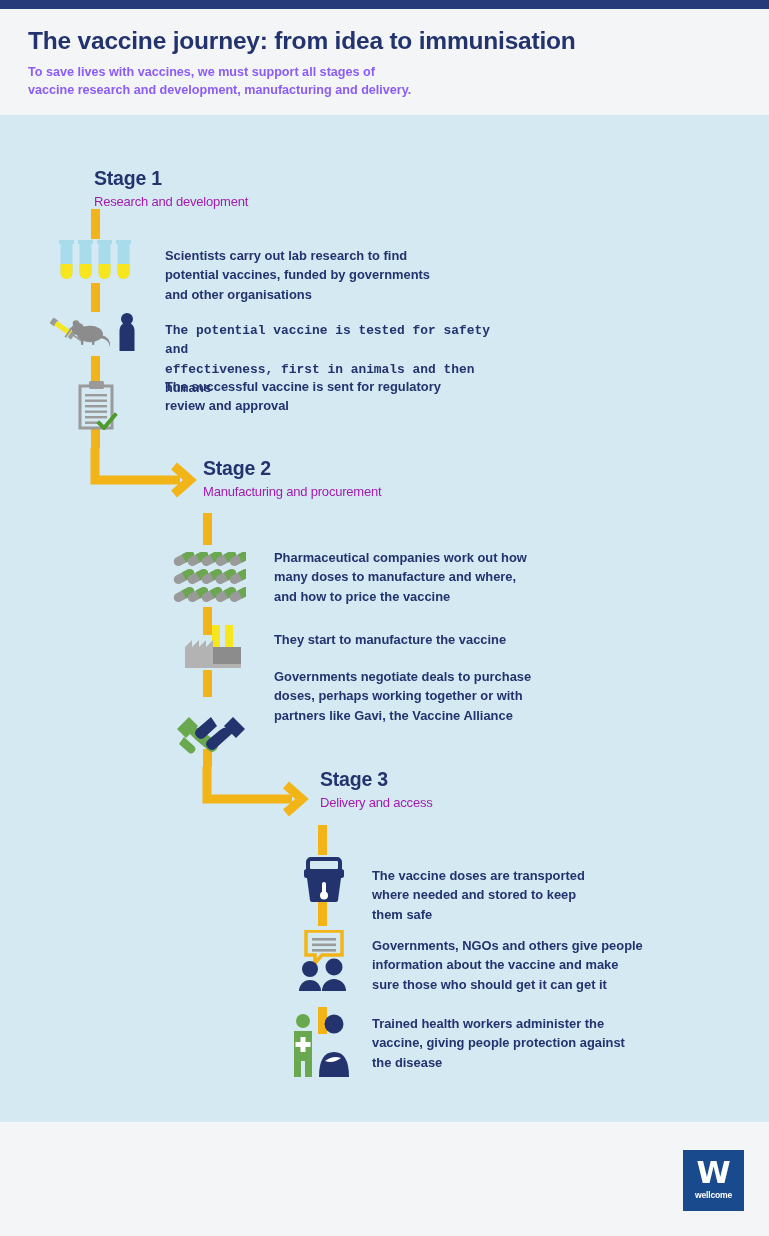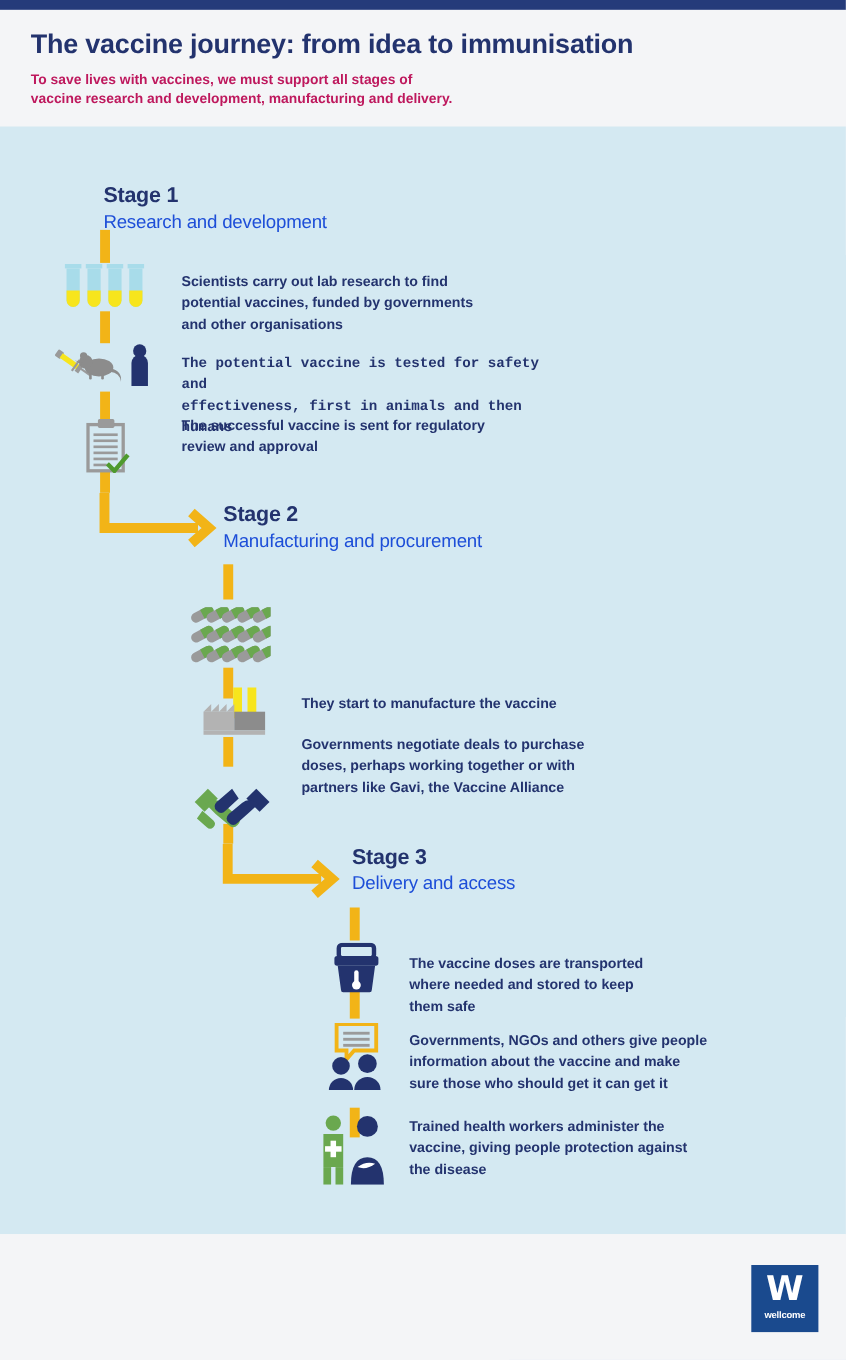--- a/index.html
+++ b/index.html
@@ -26,21 +26,21 @@
   }
   .header-title {
     position: absolute; left: 28px; top: 18px;
     font-size: 24.5px; font-weight: bold;
     color: #23336e; letter-spacing: -0.2px;
     white-space: nowrap;
   }
   .header-sub {
     position: absolute; left: 28px; top: 55px;
     font-size: 12.6px; font-weight: bold;
-    color: #be185d; line-height: 17.5px;
+    color: #8b5cf6; line-height: 17.5px;
     white-space: pre-line;
   }
 
   
   .panel {
     position: absolute; left: 0; top: 115px;
     width: 769px; height: 1007px;
     background: #d4e9f2;
   }
 
@@ -69,21 +69,21 @@
     letter-spacing: -0.2px;
   }
 
   
   .stage-head { position: absolute; }
   .stage-num {
     font-size: 19.5px; font-weight: bold; color: #23336e;
     line-height: 23px; letter-spacing: -0.2px;
   }
   .stage-name {
-    font-size: 17px; font-weight: normal; color: #1d4ed8;
+    font-size: 13px; font-weight: normal; color: #a21caf;
     line-height: 24px; letter-spacing: -0.2px; white-space: nowrap;
   }
 
   
   .step-text {
     position: absolute;
     font-size: 12.9px; font-weight: bold; color: #23336e;
     line-height: 19.4px; white-space: pre-line;
   }
 
@@ -292,20 +292,23 @@
           <path d="M9 30 l10 9 q3 3 0 6 q-3 3 -6 0 l-9 -8 z"></path>
         </g>
         <g fill="#23336e">
           <path d="M70 22 l-12 -12 l-9 9 l12 12 z"></path>
           <path d="M60 24 q-8 -7 -15 -1 l-12 10 q-4 4 0 8 q4 4 8 0 l10 -9 z"></path>
           <path d="M36 10 l-14 12 q-4 4 0 8 q4 4 8 0 l12 -11 z"></path>
         </g>
       </svg>
     </div>
 
+    <div class="step-text" style="left:274px; top:433px; width:330px;">Pharmaceutical companies work out how
+many doses to manufacture and where,
+and how to price the vaccine</div>
     <div class="step-text" style="left:274px; top:515px; width:330px;">They start to manufacture the vaccine</div>
     <div class="step-text" style="left:274px; top:552px; width:330px;">Governments negotiate deals to purchase
 doses, perhaps working together or with
 partners like Gavi, the Vaccine Alliance</div>
 
     <svg class="arrow-svg" style="left:202px; top:652px;" width="110" height="50" viewBox="0 0 110 50">
       <path d="M5 0 V32 H90" fill="none" stroke="#f2b417" stroke-width="9"></path>
       <path d="M84 18 L100 32 L84 46" fill="none" stroke="#f2b417" stroke-width="9" stroke-linecap="butt" stroke-linejoin="miter"></path>
     </svg>
 

